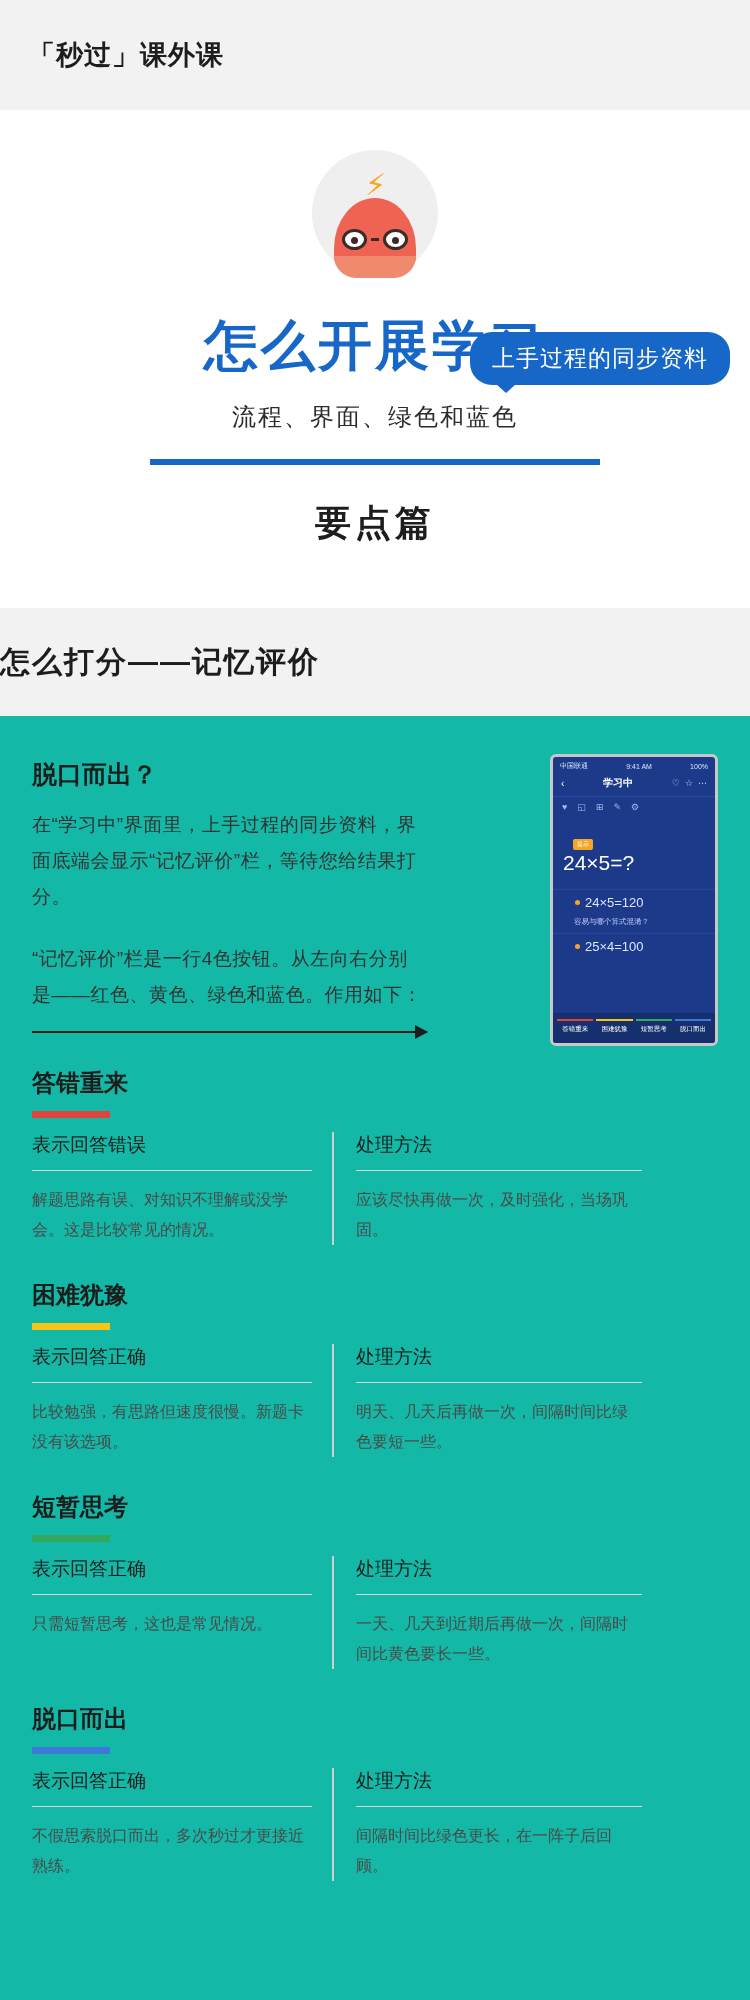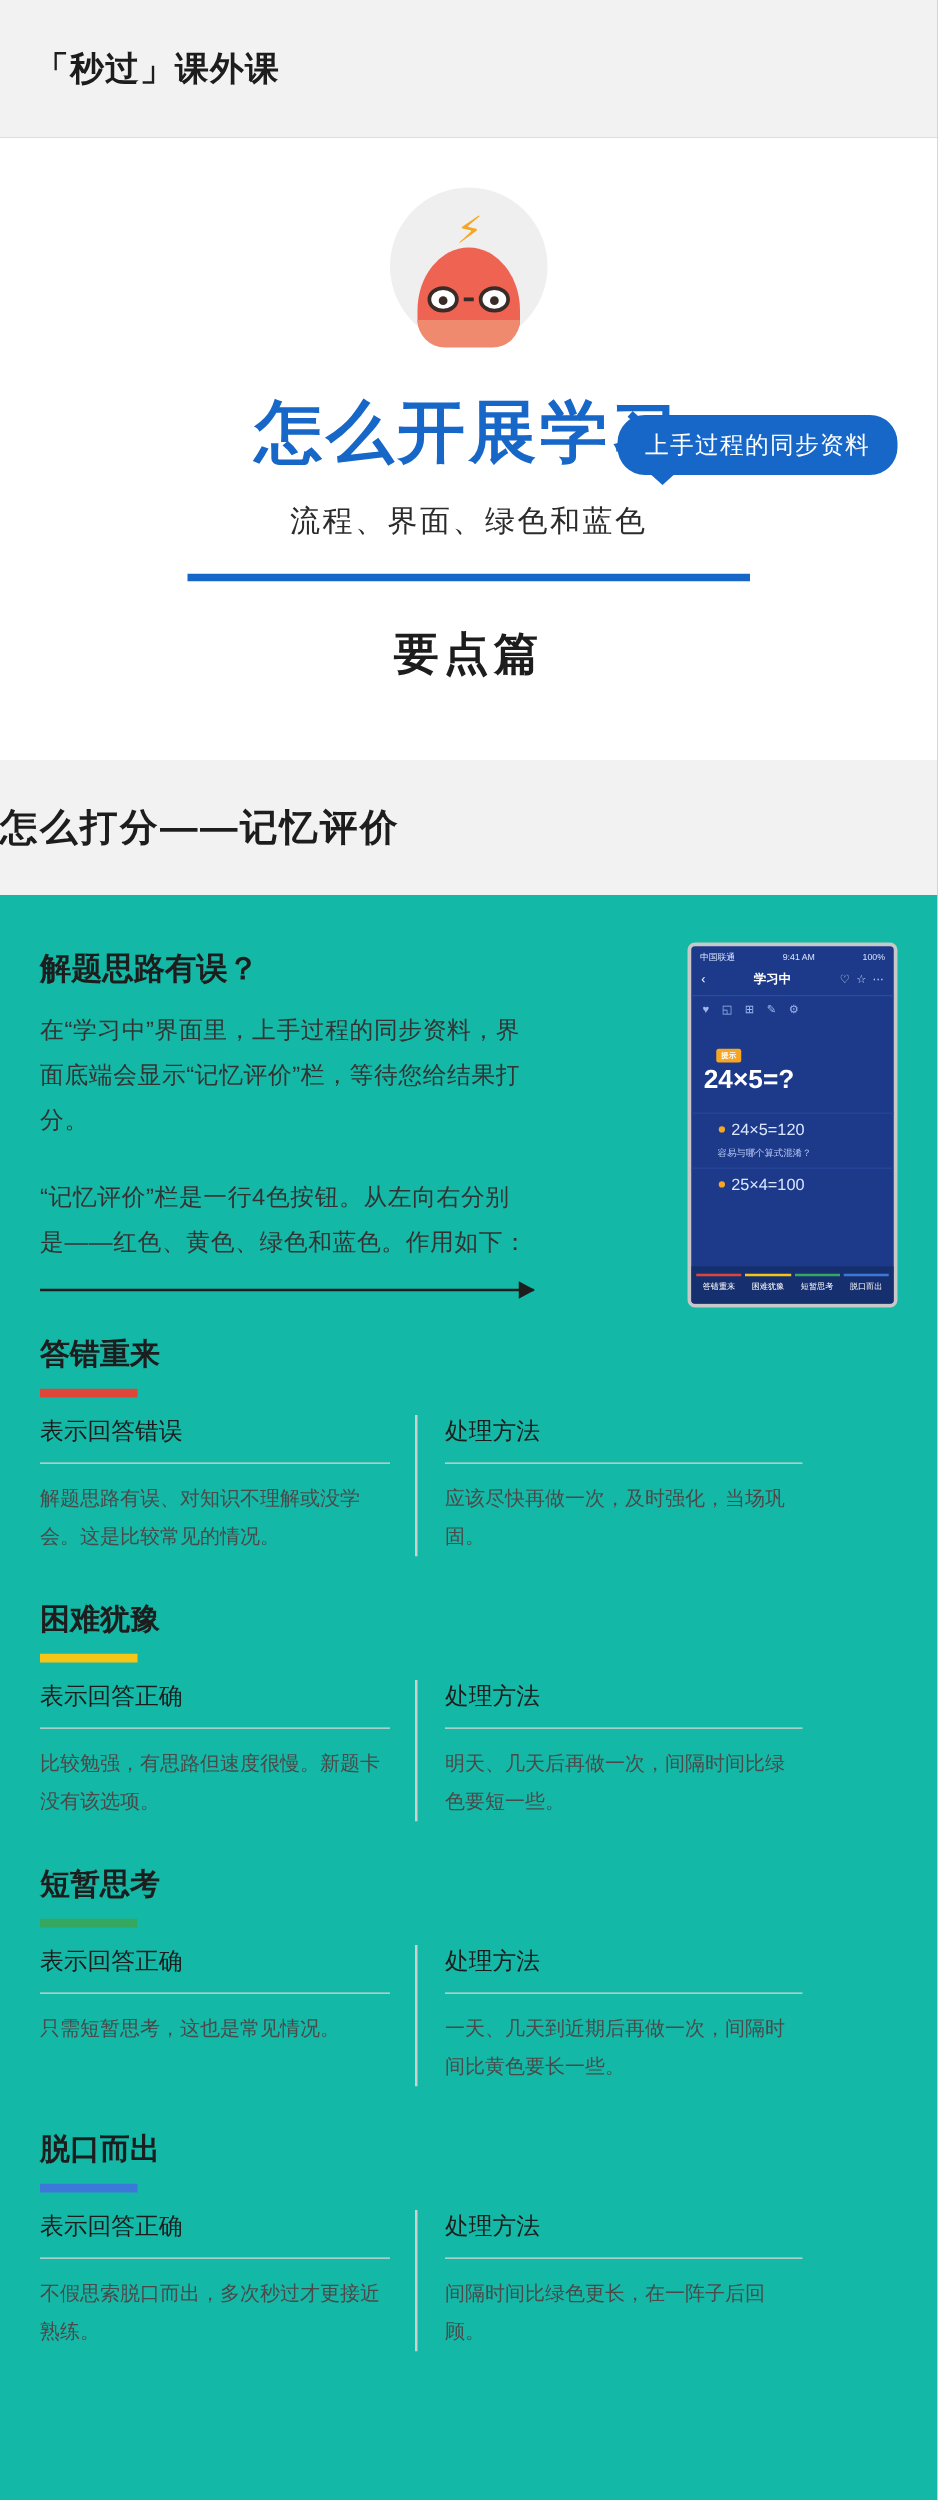--- a/index.html
+++ b/index.html
@@ -90,25 +90,25 @@
     width: 7px; height: 7px;
     border-radius: 50%;
     background: #3b2b28;
   }
   .bridge {
     width: 8px; height: 3px; background: #3b2b28;
   }
 
   .callout {
     position: absolute;
-    right: 32px;
+    right: 20px;
     top: 222px;
     background: #1667c8;
     color: #ffffff;
-    font-size: 19px;
+    font-size: 23px;
     border-radius: 22px;
     padding: 11px 22px;
     letter-spacing: 1px;
   }
   .callout::after {
     content: "";
     position: absolute;
     left: 26px; bottom: -8px;
     width: 0; height: 0;
     border-left: 10px solid transparent;
@@ -232,21 +232,21 @@
   .ph-toolbar {
     display: flex;
     gap: 10px;
     padding: 5px 9px;
     font-size: 9px;
     color: #9fb6f0;
   }
   .ph-q {
     padding: 10px 22px 14px 10px;
     font-size: 21px;
-    font-weight: bold;
+    font-weight: normal;
     color: #ffffff;
   }
   .ph-tag {
     display: inline-block;
     background: #f5a623;
     color: #ffffff;
     font-size: 6px;
     padding: 1px 4px;
     border-radius: 2px;
     margin-left: 10px;
@@ -355,21 +355,21 @@
     <div class="hero-rule"></div>
     <div class="hero-section">要点篇</div>
   </div>
 
   <div class="band">
     <div class="band-title">怎么打分——记忆评价</div>
   </div>
 
   <div class="body">
     <div class="intro">
-      <h3>解题思路有误？</h3>
+      <h3>脱口而出？</h3>
       <p class="first">在“学习中”界面里，上手过程的同步资料，界面底端会显示“记忆评价”栏，等待您给结果打分。</p>
       <p class="second">“记忆评价”栏是一行4色按钮。从左向右分别是——红色、黄色、绿色和蓝色。作用如下：</p>
       <div class="arrow-line"></div>
     </div>
 
     <div class="phone">
       <div class="ph-status">
         <span>中国联通</span>
         <span>9:41 AM</span>
         <span>100%</span>

